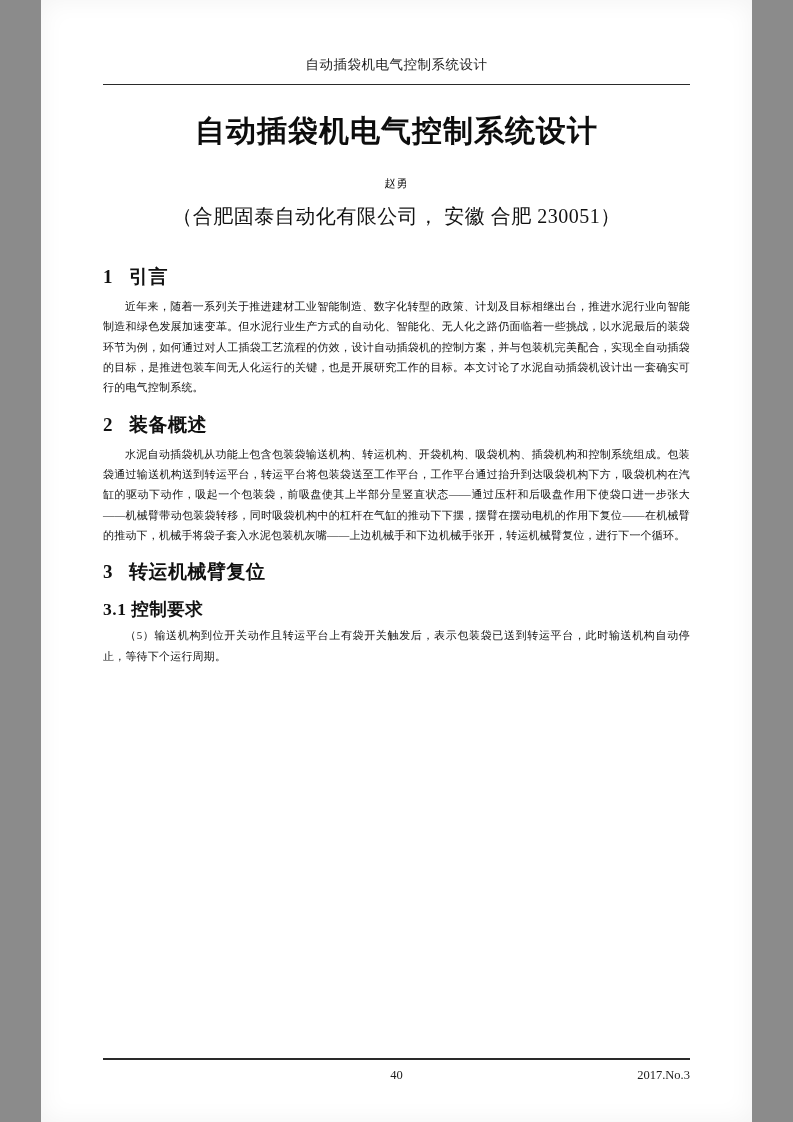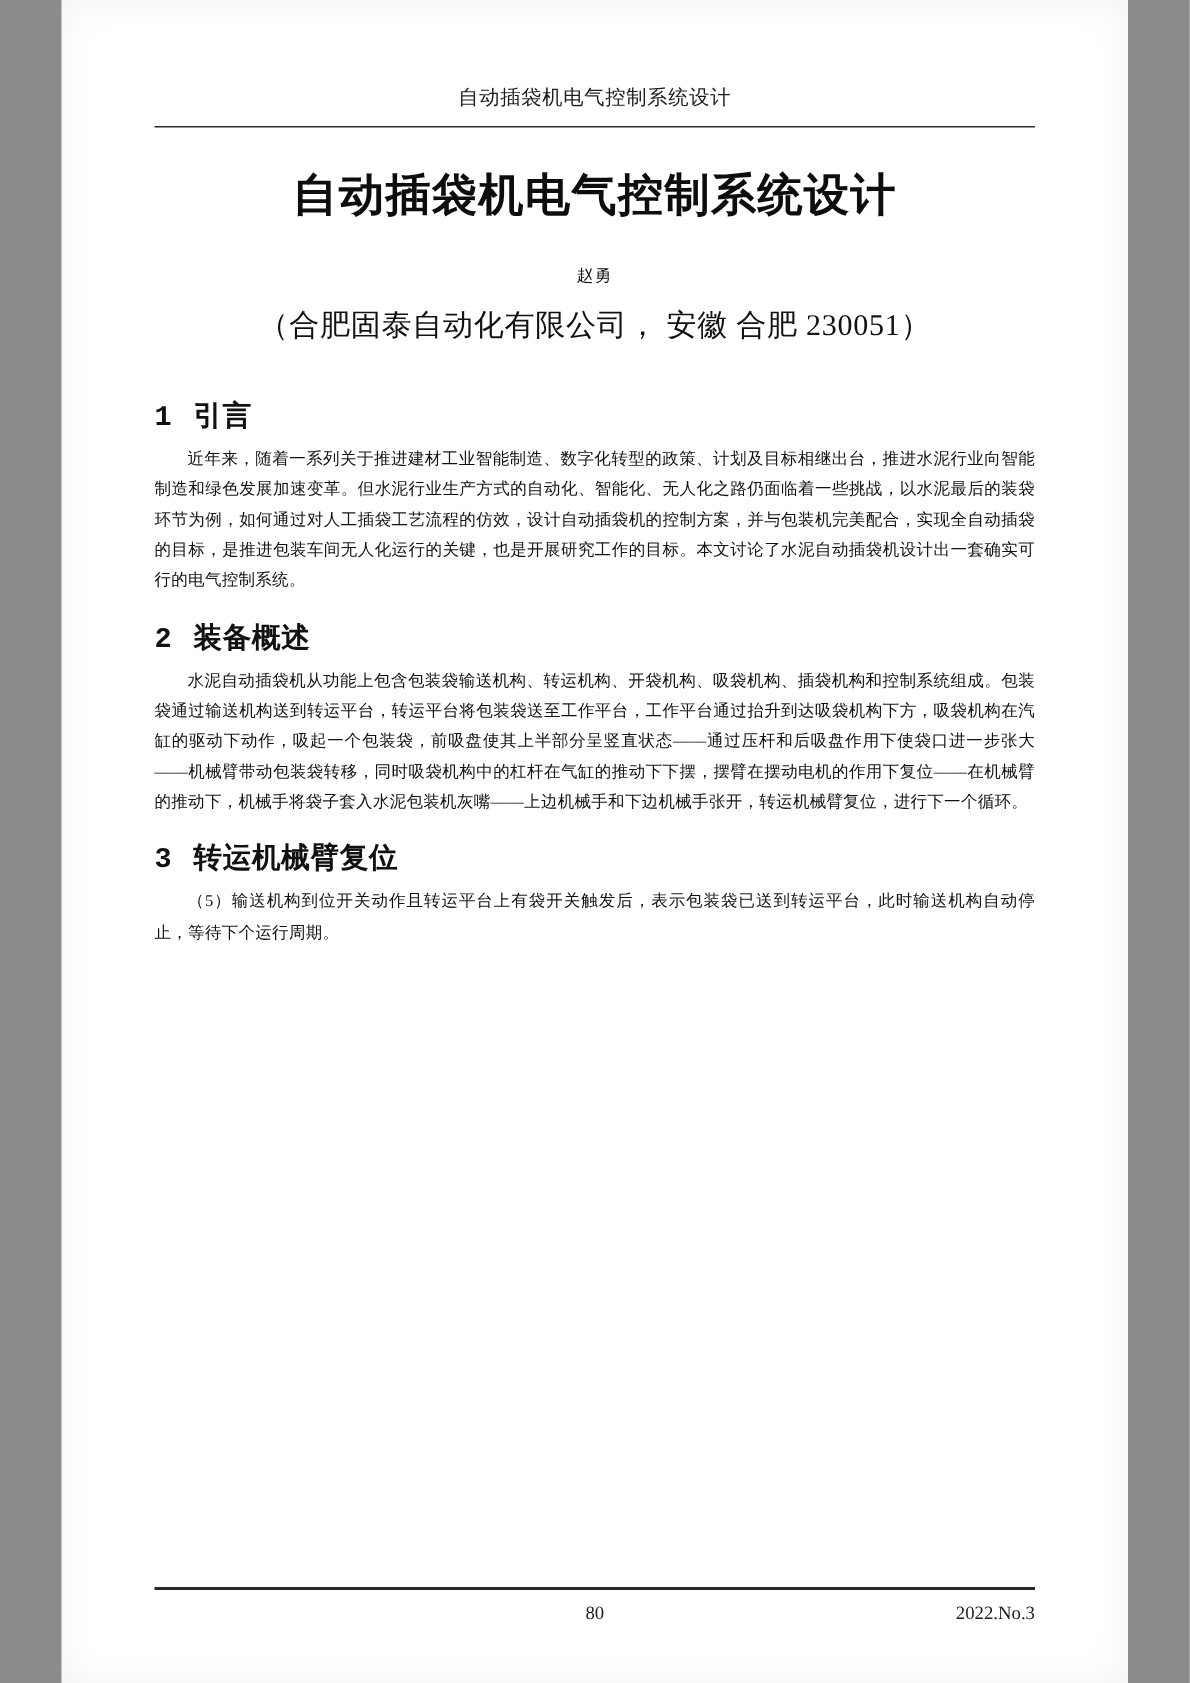--- a/index.html
+++ b/index.html
@@ -82,21 +82,20 @@
     position: absolute;
     top: 250px;
     left: 0;
     right: 0;
   }
   h2.sec {
     font-size: 19px;
     font-weight: bold;
     margin: 14px 0 6px 0;
     letter-spacing: 0.5px;
-    font-family: Liberation Mono, monospace;
   }
   h2.sec .num {
     display: inline-block;
     min-width: 26px;
   }
   h3.subsec {
     font-size: 17.5px;
     font-weight: bold;
     margin: 12px 0 4px 0;
     letter-spacing: 0.5px;
@@ -164,23 +163,27 @@
 
       <h2 class="sec">
         <span class="num">2</span><span>装备概述</span>
       </h2>
       <p class="para">水泥自动插袋机从功能上包含包装袋输送机构、转运机构、开袋机构、吸袋机构、插袋机构和控制系统组成。包装袋通过输送机构送到转运平台，转运平台将包装袋送至工作平台，工作平台通过抬升到达吸袋机构下方，吸袋机构在汽缸的驱动下动作，吸起一个包装袋，前吸盘使其上半部分呈竖直状态——通过压杆和后吸盘作用下使袋口进一步张大——机械臂带动包装袋转移，同时吸袋机构中的杠杆在气缸的推动下下摆，摆臂在摆动电机的作用下复位——在机械臂的推动下，机械手将袋子套入水泥包装机灰嘴——上边机械手和下边机械手张开，转运机械臂复位，进行下一个循环。</p>
 
       <h2 class="sec">
         <span class="num">3</span><span>转运机械臂复位</span>
       </h2>
 
+      <h3 class="subsec">
+        <span>3.1</span>
+        <span>控制要求</span>
+      </h3>
       <p class="para">（5）输送机构到位开关动作且转运平台上有袋开关触发后，表示包装袋已送到转运平台，此时输送机构自动停止，等待下个运行周期。</p>
 
     </div>
   </div>
 
   <div class="foot-rule"></div>
   <div class="footer">
-    <span class="page-num">80</span>
-    <span class="issue">2022.No.3</span>
+    <span class="page-num">40</span>
+    <span class="issue">2017.No.3</span>
   </div>
 </div>
 
 </body></html>

